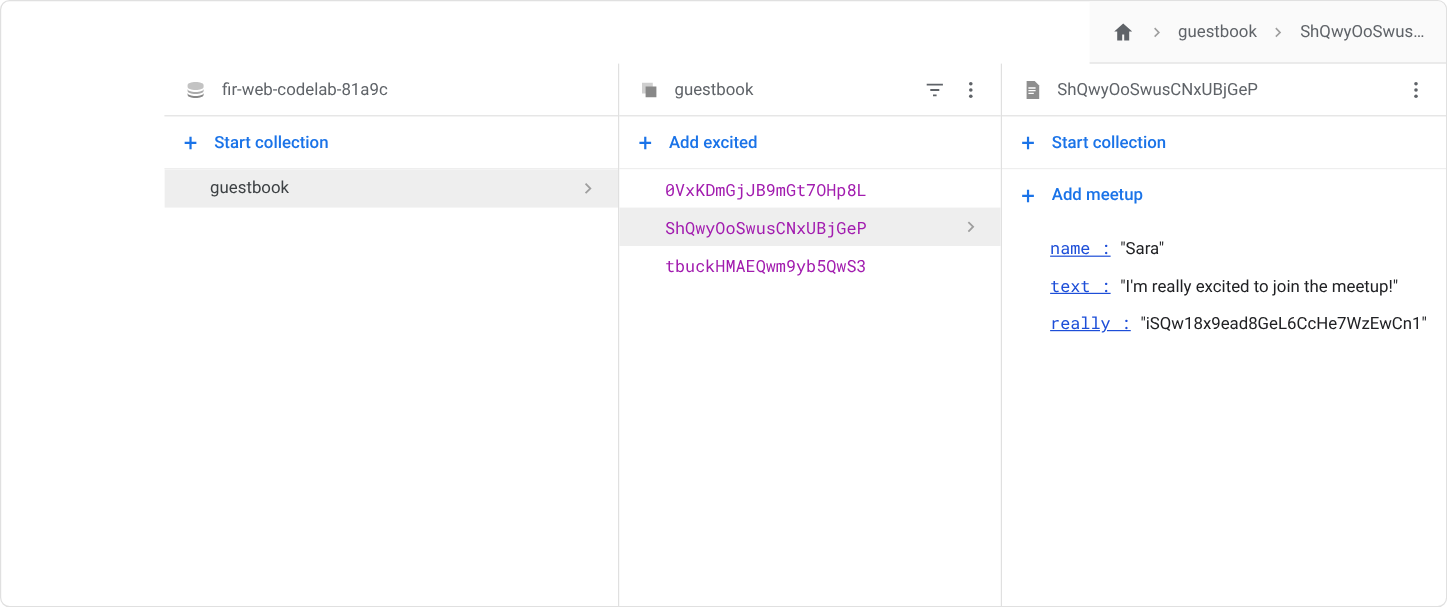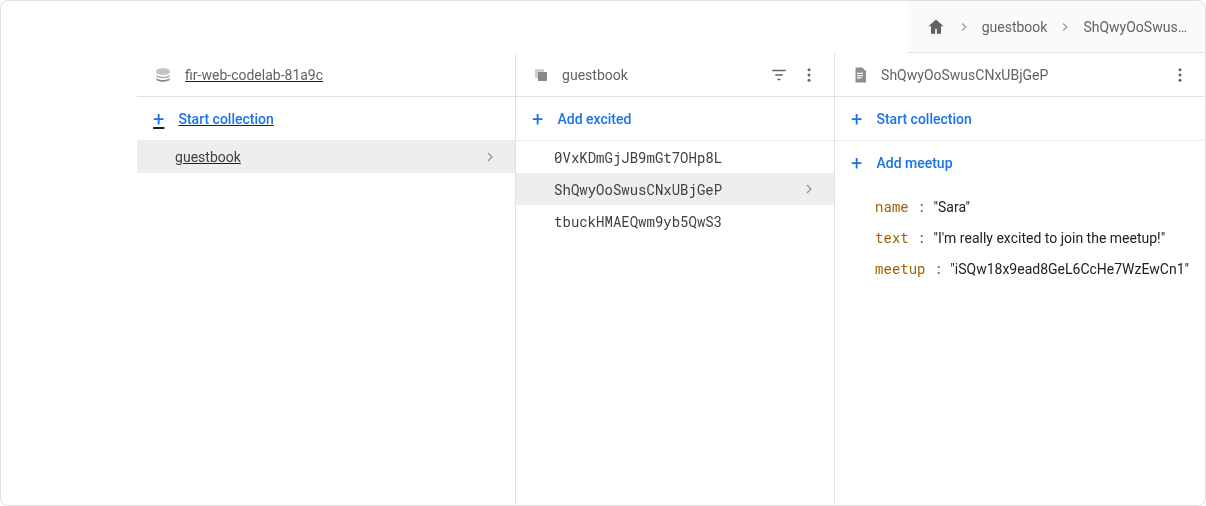--- a/index.html
+++ b/index.html
@@ -47,21 +47,21 @@
   .cols {
     flex: 1;
     display: flex;
     min-height: 0;
   }
   .col {
     display: flex;
     flex-direction: column;
     min-height: 0;
   }
-  .col1 { width: 379px; border-right: 1px solid #e0e0e0; text-decoration: underline; }
+  .col1 { width: 379px; border-right: 1px solid #e0e0e0; }
   .col2 { width: 319px; border-right: 1px solid #e0e0e0; }
   .col3 { flex: 1; }
 
   .panel-header {
     height: 44px;
     display: flex;
     align-items: center;
     padding: 0 16px;
     gap: 12px;
     border-bottom: 1px solid #e0e0e0;
@@ -87,38 +87,38 @@
   .action-row.no-border { border-bottom: none; }
   .action-row .plus { font-size: 20px; font-weight: 400; line-height: 1; }
 
   .list { flex: 1; overflow: auto; }
   .list-item {
     height: 32px;
     display: flex;
     align-items: center;
     padding: 0 16px 0 38px;
     font-size: 14px;
-    color: #404040;
+    color: #a21caf;
     cursor: pointer;
     justify-content: space-between;
   }
   .list-item.selected { background: #eeeeee; }
   .list-item .chev { color: #9e9e9e; display:flex; align-items:center; }
   .mono { font-family: "Roboto Mono", Menlo, Consolas, monospace; }
   .col1 .list-item { color: #3c4043; }
 
   .fields { padding: 6px 0; }
   .field-row {
     display: flex;
     align-items: baseline;
     padding: 6px 16px 6px 40px;
     font-size: 14px;
     gap: 8px;
   }
-  .field-key { font-family: "Roboto Mono", Menlo, Consolas, monospace; color: #a16207; white-space: nowrap; }
+  .field-key { font-family: "Roboto Mono", Menlo, Consolas, monospace; color: #1d4ed8; white-space: nowrap; text-decoration: underline; }
   .field-val { color: #202124; }
 
   svg { display: block; }
 </style>
 </head>
 <body>
 
 <div class="container">
 
   <div class="breadcrumb">
@@ -242,20 +242,20 @@
       <div class="fields">
         <div class="field-row">
           <span class="field-key">name :</span>
           <span class="field-val">"Sara"</span>
         </div>
         <div class="field-row">
           <span class="field-key">text :</span>
           <span class="field-val">"I'm really excited to join the meetup!"</span>
         </div>
         <div class="field-row">
-          <span class="field-key">meetup :</span>
+          <span class="field-key">really :</span>
           <span class="field-val">"iSQw18x9ead8GeL6CcHe7WzEwCn1"</span>
         </div>
       </div>
     </div>
 
   </div>
 </div>
 
 </body></html>

